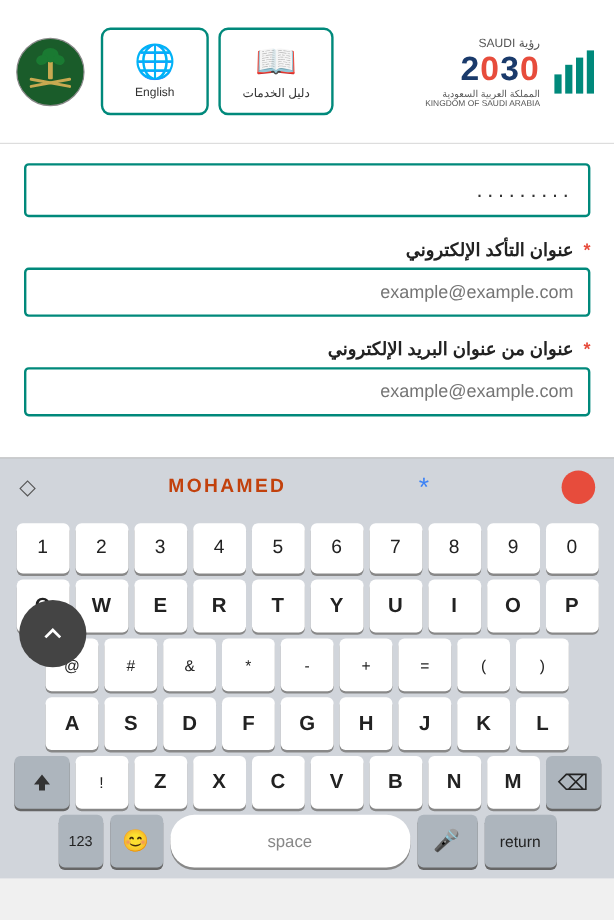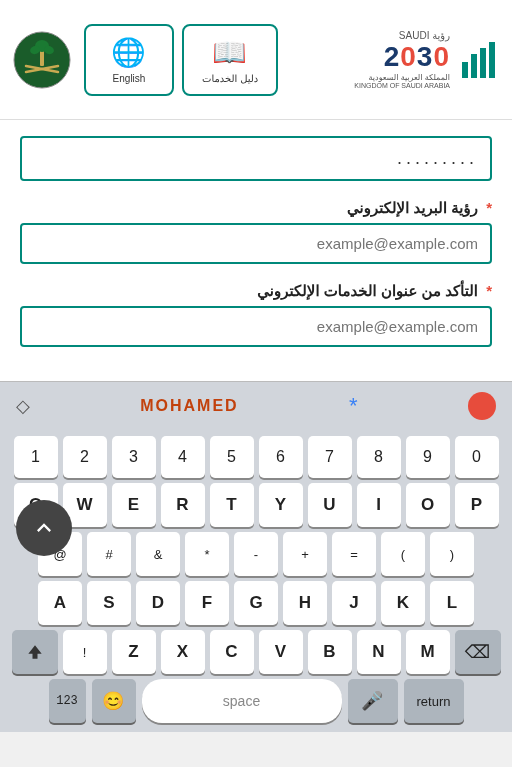--- a/index.html
+++ b/index.html
@@ -305,29 +305,29 @@
 <div class="form-wrapper">
   <div class="form-area">
 
     <div class="form-field">
       <input type="text" class="form-input password-field" value="........." readonly="" style="">
     </div>
 
     <div class="form-field">
       <div class="form-field-label">
         <span class="required">*</span>
-        <span>رؤية البريد الإلكتروني</span>
+        <span>عنوان التأكد الإلكتروني</span>
       </div>
       <input type="email" class="form-input" placeholder="example@example.com" style="">
     </div>
 
     <div class="form-field">
       <div class="form-field-label">
         <span class="required">*</span>
-        <span>التأكد من عنوان الخدمات الإلكتروني</span>
+        <span>عنوان من عنوان البريد الإلكتروني</span>
       </div>
       <input type="email" class="form-input" placeholder="example@example.com" style="">
     </div>
   </div>
 
   <div class="scroll-up-btn">
     <svg viewBox="0 0 24 24">
       <path d="M12 8l-6 6 1.4 1.4L12 10.8l4.6 4.6L18 14z"></path>
     </svg>
   </div>
@@ -403,20 +403,20 @@
     <div class="key key-letter">X</div>
     <div class="key key-letter">C</div>
     <div class="key key-letter">V</div>
     <div class="key key-letter">B</div>
     <div class="key key-letter">N</div>
     <div class="key key-letter">M</div>
     <div class="key key-backspace key-action">⌫</div>
   </div>
 
   <div class="keyboard-row" style="gap:6px;">
-    <div class="key key-action" style="width:37px;height:44px;font-size:12px;font-family:Liberation Mono, monospace;">123</div>
+    <div class="key key-action" style="width:37px;height:44px;font-size:12px;">123</div>
     <div class="key key-action" style="width:44px;height:44px;font-size:18px;">😊</div>
     <div class="key key-space" style="font-size:14px;color:#888;border-radius:20px;">space</div>
     <div class="key key-action" style="width:50px;height:44px;font-size:18px;">🎤</div>
     <div class="key key-action" style="width:60px;height:44px;font-size:13px;">return</div>
   </div>
 
 </div>
 
 </body></html>

